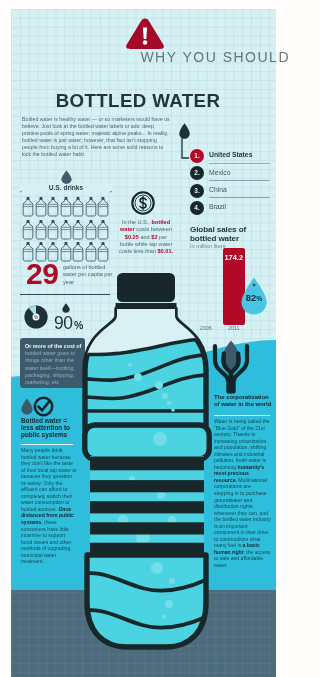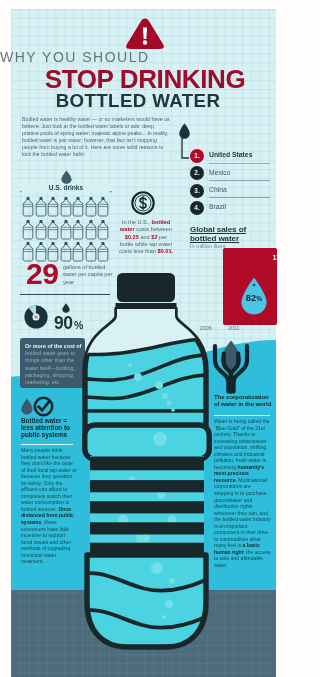--- a/index.html
+++ b/index.html
@@ -9,62 +9,62 @@
 #gridbg{position:absolute;left:11px;top:9px;width:265px;height:668px;
   background-color:#d7f0f3;
   background-image:linear-gradient(to right,#c3e6eb 1px,transparent 1px),linear-gradient(to bottom,#c3e6eb 1px,transparent 1px);
   background-size:8.9px 8.9px;}
 #darkband{position:absolute;left:11px;top:583px;width:265px;height:94px;
   background-color:#4c6b7c;
   background-image:linear-gradient(to right,rgba(255,255,255,.05) 1px,transparent 1px),linear-gradient(to bottom,rgba(255,255,255,.05) 1px,transparent 1px);
   background-size:8.9px 8.9px;}
 
 #warn-tri{left:125px;top:17px;}
-.t1{left:0;top:49px;width:290px;text-align:left;font-size:14px;letter-spacing:1.5px;color:#68737a;font-weight:400;}
+.t1{left:0;top:49px;width:290px;text-align:right;font-size:14px;letter-spacing:1.5px;color:#68737a;font-weight:400;}
 .t2{left:0;top:64px;width:290px;text-align:center;font-size:26px;letter-spacing:-0.4px;color:#9e0b2b;font-weight:bold;}
 .t3{left:-7px;top:90px;width:290px;text-align:center;font-size:18.7px;letter-spacing:0.4px;color:#22343c;font-weight:bold;}
 
 #intro{left:22px;top:116px;width:150px;font-size:5.2px;line-height:7.1px;color:#4d6775;letter-spacing:0.02px;text-align:left;}
 
 #usd-drop{left:61px;top:170px;}
 #usd-bracket{left:20px;top:184px;}
 #usd-label{left:20px;top:184px;width:92px;text-align:center;font-size:6.6px;font-weight:bold;color:#26424f;background:#d7f0f3;}
 #usd-grid{left:22px;top:197px;width:96px;height:70px;}
 #usd-grid .brow{position:absolute;left:0;width:96px;height:20px;}
 #usd-grid svg{position:absolute;top:0;}
 #usd-num{left:26px;top:259px;font-size:30px;font-weight:bold;color:#b00a28;letter-spacing:-0.5px;line-height:30px;}
 #usd-cap{left:63px;top:264px;width:56px;font-size:5.6px;line-height:7.3px;color:#4d6775;}
 
 #rule1{left:20px;top:294px;width:90px;height:1.2px;background:#2d4b58;}
 #pie90{left:24px;top:305px;}
 #pie90-drop{left:62px;top:303px;}
-#pie90-num{left:54px;top:315px;font-size:17.5px;font-weight:bold;color:#1d3238;letter-spacing:-0.5px;line-height:17.5px;}
+#pie90-num{left:54px;top:315px;font-size:17.5px;font-weight:normal;color:#1d3238;letter-spacing:-0.5px;line-height:17.5px;}
 #pie90-pct{left:74px;top:320px;font-size:10.5px;font-weight:bold;color:#1d3238;line-height:10.5px;}
 
 #coin1{left:131px;top:191px;}
 #coin1-txt{left:118px;top:219px;width:56px;text-align:center;font-size:5.6px;line-height:7.3px;color:#4d6775;}
 #coin1-txt .bold{font-weight:bold;color:#b00a28;}
 
 #mk-drop{left:179px;top:123px;}
 #mk-head{left:191px;top:122px;width:86px;font-size:7.1px;line-height:9.2px;font-weight:bold;color:#1d3238;letter-spacing:-0.05px;}
 #mk-elbow{left:181px;top:135px;}
 #mk-list{left:190px;top:149px;width:88px;height:74px;}
 #mk-list .mk-item{position:absolute;left:0;width:88px;height:16px;}
 #mk-list .mk-circ{position:absolute;left:0;top:0;width:14px;height:14px;border-radius:50%;background:#18282a;}
 #mk-list .mk-item.hl .mk-circ{background:#b00a28;box-shadow:0 0 0 1.3px #f6e9ee;}
 #mk-list .mk-rank{position:absolute;left:0;top:0;width:14px;height:14px;line-height:14px;text-align:center;font-size:6.4px;font-weight:bold;color:#eaf6f8;}
 #mk-list .mk-name{position:absolute;left:19px;top:2.2px;font-size:6.8px;color:#3a5664;}
 #mk-list .mk-item.hl .mk-name{font-weight:bold;color:#1d3238;}
 #mk-list .mk-ul{position:absolute;left:19px;top:13.6px;width:61px;height:0.85px;background:#8ba5b0;}
 #mk-list .mk-item.hl .mk-ul{background:#c39aa6;}
 
-#ch-title{left:190px;top:225px;width:84px;font-size:8.1px;line-height:9.4px;font-weight:bold;color:#1d3238;letter-spacing:-0.1px;text-decoration:underline;}
+#ch-title{left:190px;top:225px;width:84px;font-size:8.1px;line-height:9.4px;font-weight:bold;color:#1d3238;letter-spacing:-0.1px;}
 #ch-sub{left:190px;top:243px;font-size:5.6px;color:#6d8c99;}
 #ch-plot{left:190px;top:246px;width:90px;height:86px;}
-#ch-plot .bar{position:absolute;bottom:7.5px;border-radius:2px;padding-left:32px;}
+#ch-plot .bar{position:absolute;bottom:7.5px;border-radius:2px;}
 #ch-plot .blabel{position:absolute;top:5px;width:100%;text-align:center;font-size:7.4px;font-weight:bold;color:#ffffff;}
 #ch-plot .xlabel{position:absolute;top:79px;width:21.5px;text-align:center;font-size:5.4px;color:#56727f;}
 #ch-drop{left:241px;top:277px;}
 #ch-pct{left:241px;top:293px;width:26px;text-align:center;font-size:9.4px;font-weight:bold;color:#10272e;line-height:9.4px;}
 #ch-pct .sm{font-size:6.7px;}
 #ch-spark{left:241px;top:282px;width:26px;text-align:center;font-size:5.5px;color:#10272e;line-height:6px;}
 
 #cyanbg{left:0;top:330px;}
 #bottle{left:80px;top:268px;}
 
@@ -91,21 +91,20 @@
 <div id="root">
   <div id="gridbg"></div>
   <div id="darkband"></div>
 
   <svg class="abs" id="warn-tri" width="40" height="33" viewBox="0 0 40 33">
     <path d="M20 1.6 C21.9 1.6 23.1 2.7 23.9 4.1 L38.1 27.2 C39 28.8 39.2 30.1 38.3 31 C37.6 31.8 36.4 31.9 34.8 31.9 L5.2 31.9 C3.6 31.9 2.4 31.8 1.7 31 C0.8 30.1 1.0 28.8 1.9 27.2 L16.1 4.1 C16.9 2.7 18.1 1.6 20 1.6 Z" fill="#a4092a"></path>
     <path d="M17.9 10.6 h4.2 l-0.8 11.3 h-2.6 Z" fill="#fdfdfd"></path>
     <circle cx="20" cy="25.6" r="2.25" fill="#fdfdfd"></circle>
   </svg>
   <div class="abs t1">WHY YOU SHOULD</div>
-  <div class="abs t2">STOP DRINKING</div>
   <div class="abs t3">BOTTLED WATER</div>
 
   <div class="abs" id="intro">Bottled water is healthy water — or so marketers would have us believe. Just look at the bottled water labels or ads: deep, pristine pools of spring water; majestic alpine peaks... In reality, bottled water is just water; however, that fact isn't stopping people from buying a lot of it. Here are some solid reasons to kick the bottled water habit.</div>
 
   <svg class="abs" id="usd-drop" width="11" height="14" viewBox="0 0 11 14">
     <path d="M5.5 0.4 C5.5 0.4 10.6 6.5 10.6 9.2 C10.6 11.9 8.3 13.7 5.5 13.7 C2.7 13.7 0.4 11.9 0.4 9.2 C0.4 6.5 5.5 0.4 5.5 0.4 Z" fill="#3f5f6e"></path>
   </svg>
   <svg class="abs" id="usd-bracket" width="92" height="9" viewBox="0 0 92 9">
     <path d="M1 8.2 L1 1 L91 1 L91 8.2" fill="none" stroke="#3f5f6e" stroke-width="1.1"></path>
   </svg>

